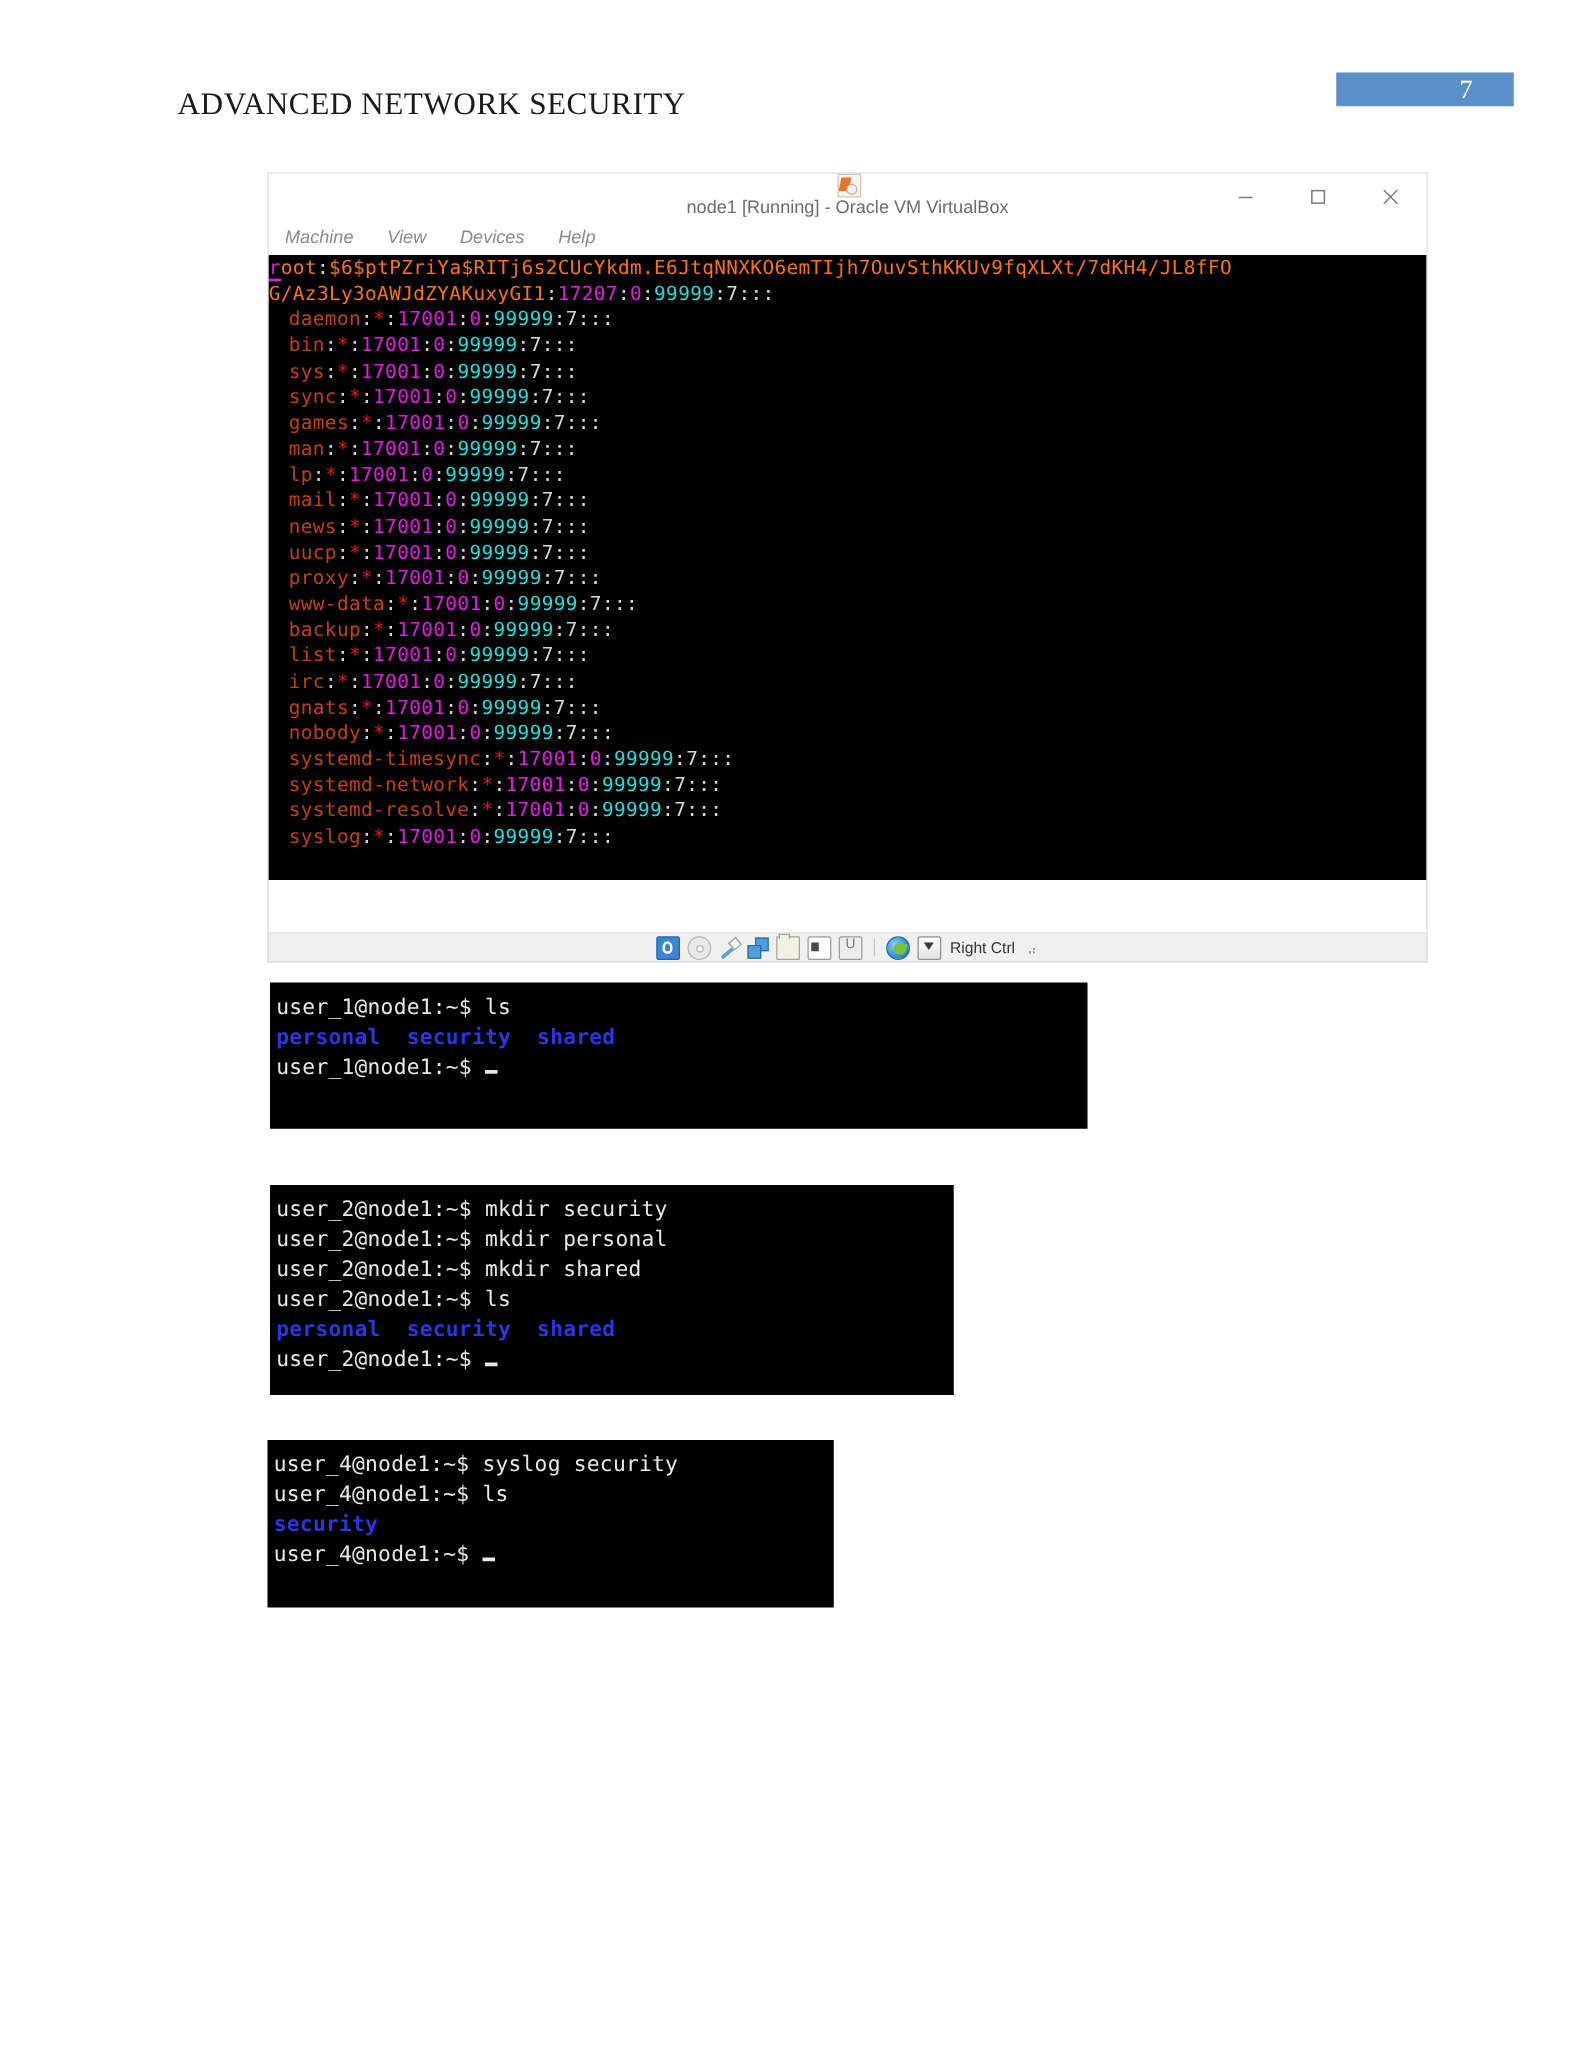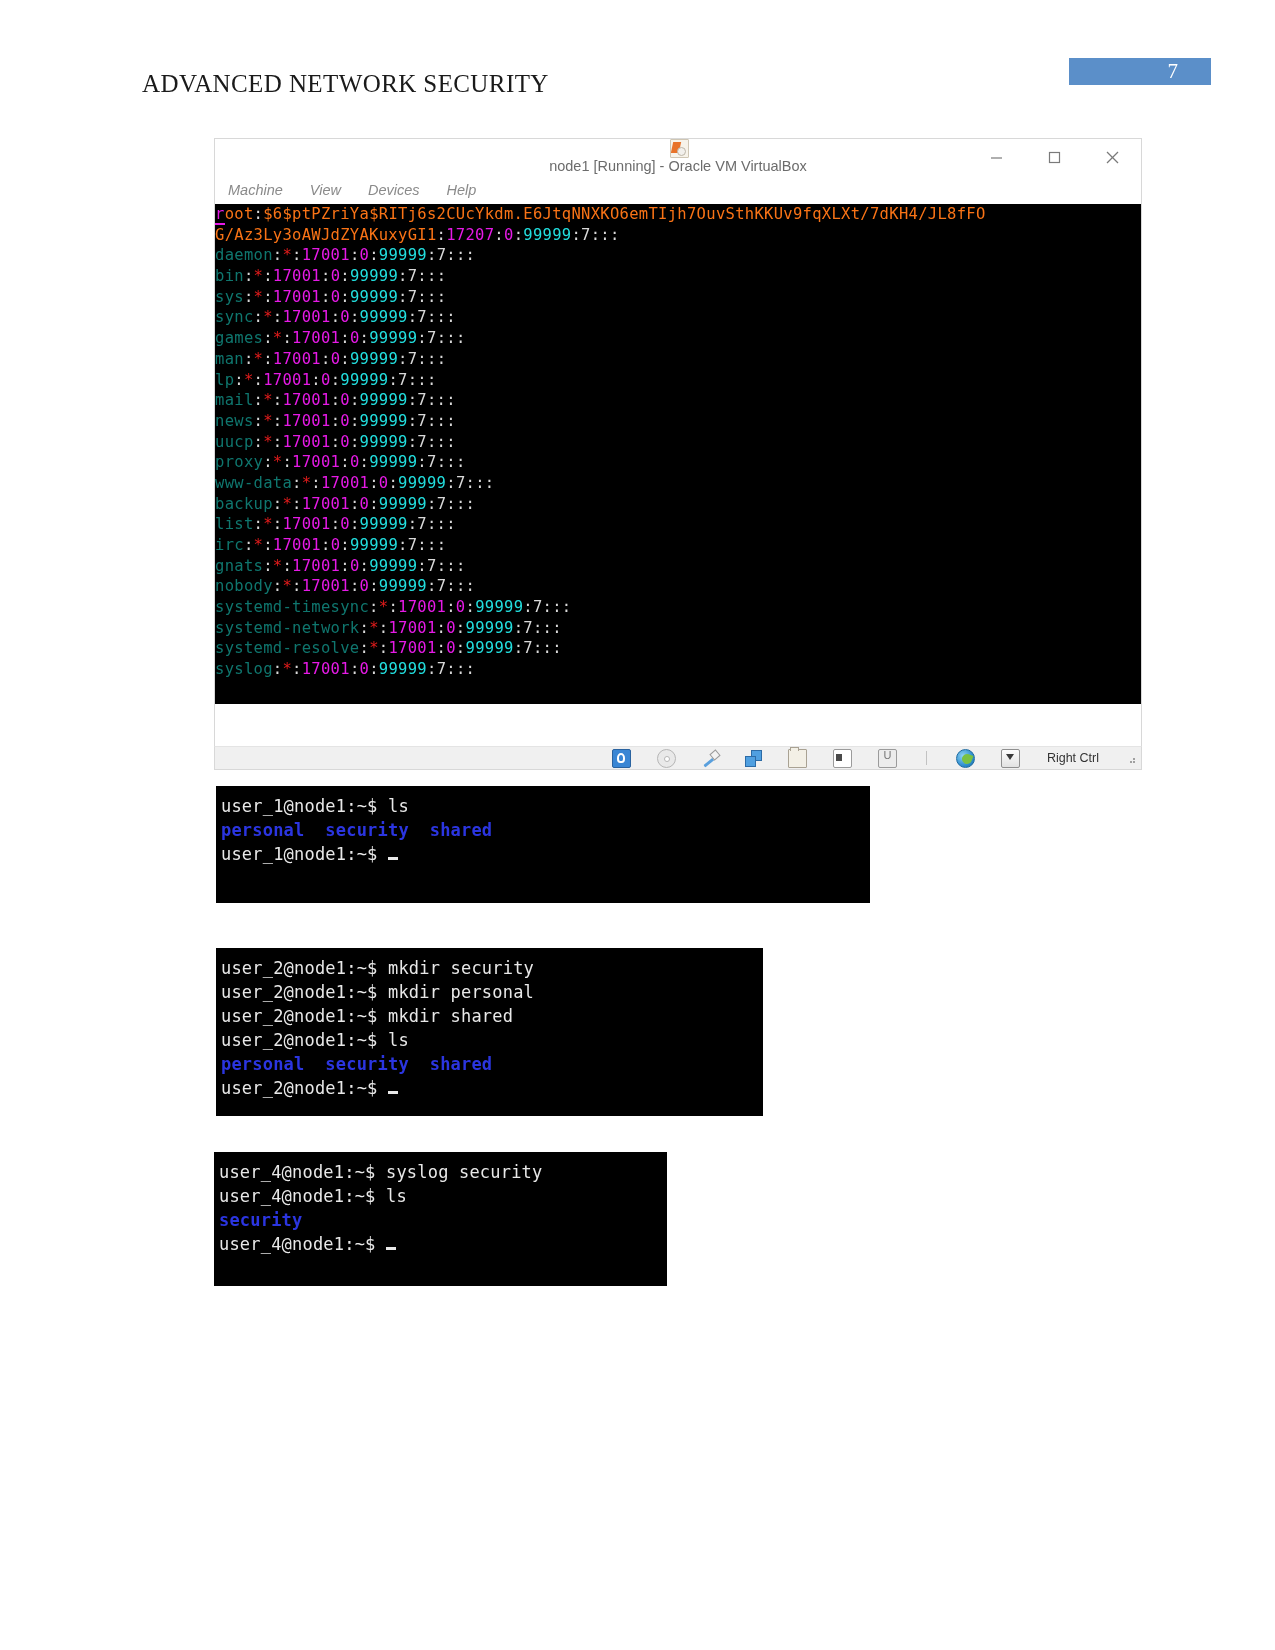--- a/index.html
+++ b/index.html
@@ -152,21 +152,21 @@
   .vm-lines {
     position: absolute;
     left: 0; top: 0;
     padding-left: 0px;
     width: 100%;
   }
   .vm-line {
     white-space: pre;
     height: 20.7px;
   }
-  .c-user   { color: #0f766e; }
+  .c-user   { color: #c2410c; padding-left: 16px; }
   .c-star   { color: #e01b1b; }
   .c-num1   { color: #e61ae6; }
   .c-num2   { color: #22dede; }
   .c-plain  { color: #d9d9d9; }
   .c-hash   { color: #f97316; text-align: right; }
   .root-underline {
     color: #e61ae6;
     border-bottom: 2px solid #e61ae6;
   }
   .vm-status {
@@ -186,24 +186,23 @@
     left: 214px;
     top: 746px;
     width: 928px;
     height: 24px;
     background: #f0f0f0;
     border: 1px solid #d8d8d8;
     border-top: 1px solid #e4e4e4;
     box-sizing: border-box;
     display: flex;
     align-items: center;
-    justify-content: flex-end;
+    justify-content: center;
     padding-right: 6px;
     font-family: "Liberation Sans", sans-serif;
-    gap: 20px;
   }
   .sb-icon {
     width: 17px;
     height: 17px;
     margin: 0 3px;
     position: relative;
     border-radius: 2px;
     flex: 0 0 auto;
   }
   .sb-sep {

